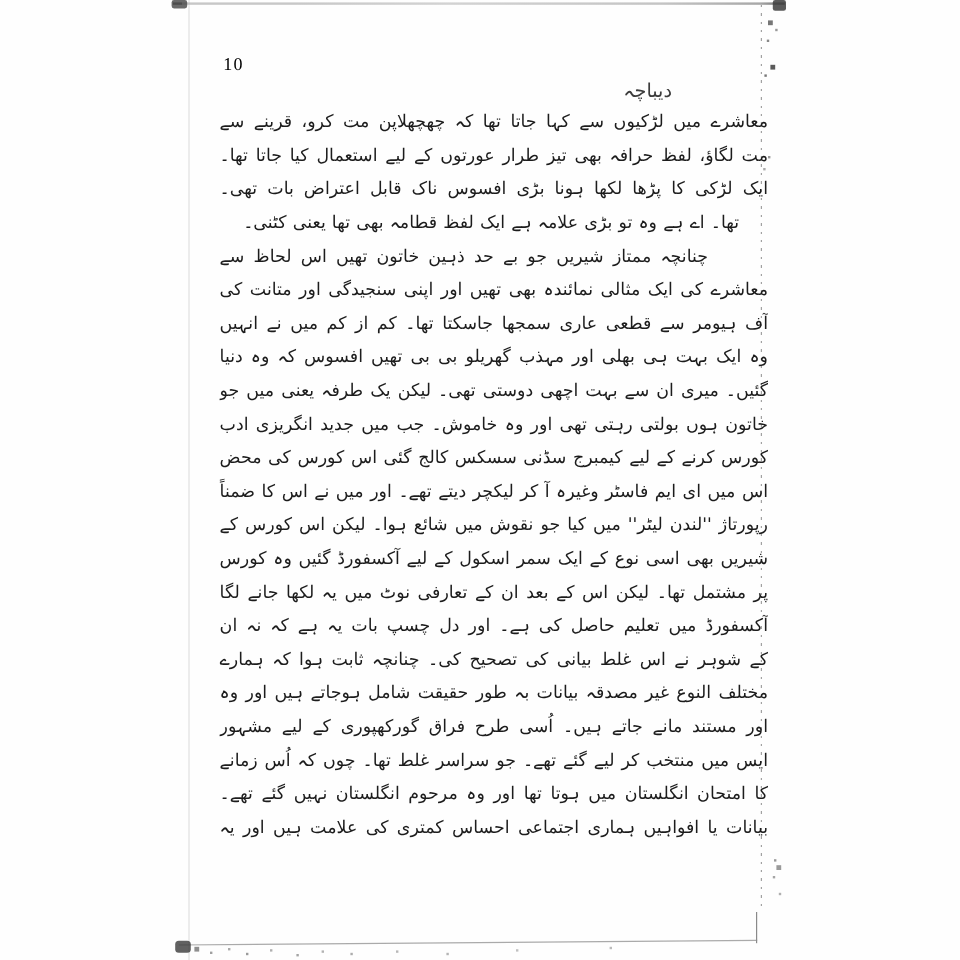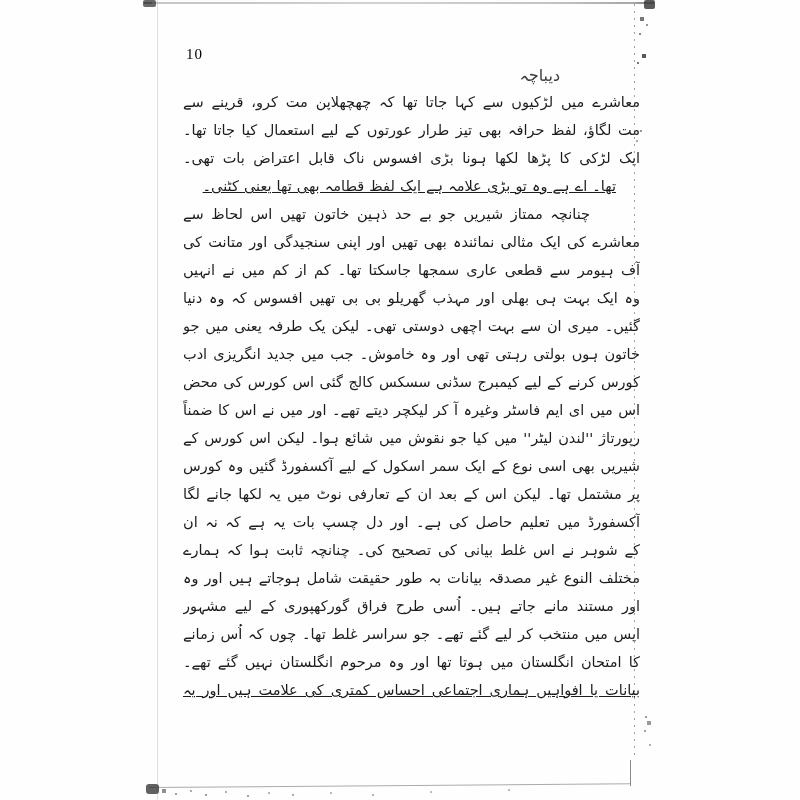--- a/index.html
+++ b/index.html
@@ -66,21 +66,21 @@
     position:absolute;left:183px;top:88px;width:457px;
     direction:rtl;unicode-bidi:embed;
     font-size:14.5px;color:#1c1c1c;
   }
   .para{margin:0;}
   .line{
     height:28px;line-height:28px;overflow:hidden;
     text-align:justify;text-align-last:justify;text-justify:inter-word;
     word-spacing:.5px;
   }
-  .line.end{text-align-last:right;text-decoration:underline;}
+  .line.end{text-align-last:right;}
   .line.short-end{padding-right:24px;}
   .line.first-indent{padding-right:50px;}
 </style>
 </head>
 <body>
 
 <div class="scan">
 
   <div class="edge-top"></div>
   <div class="edge-left"></div>

